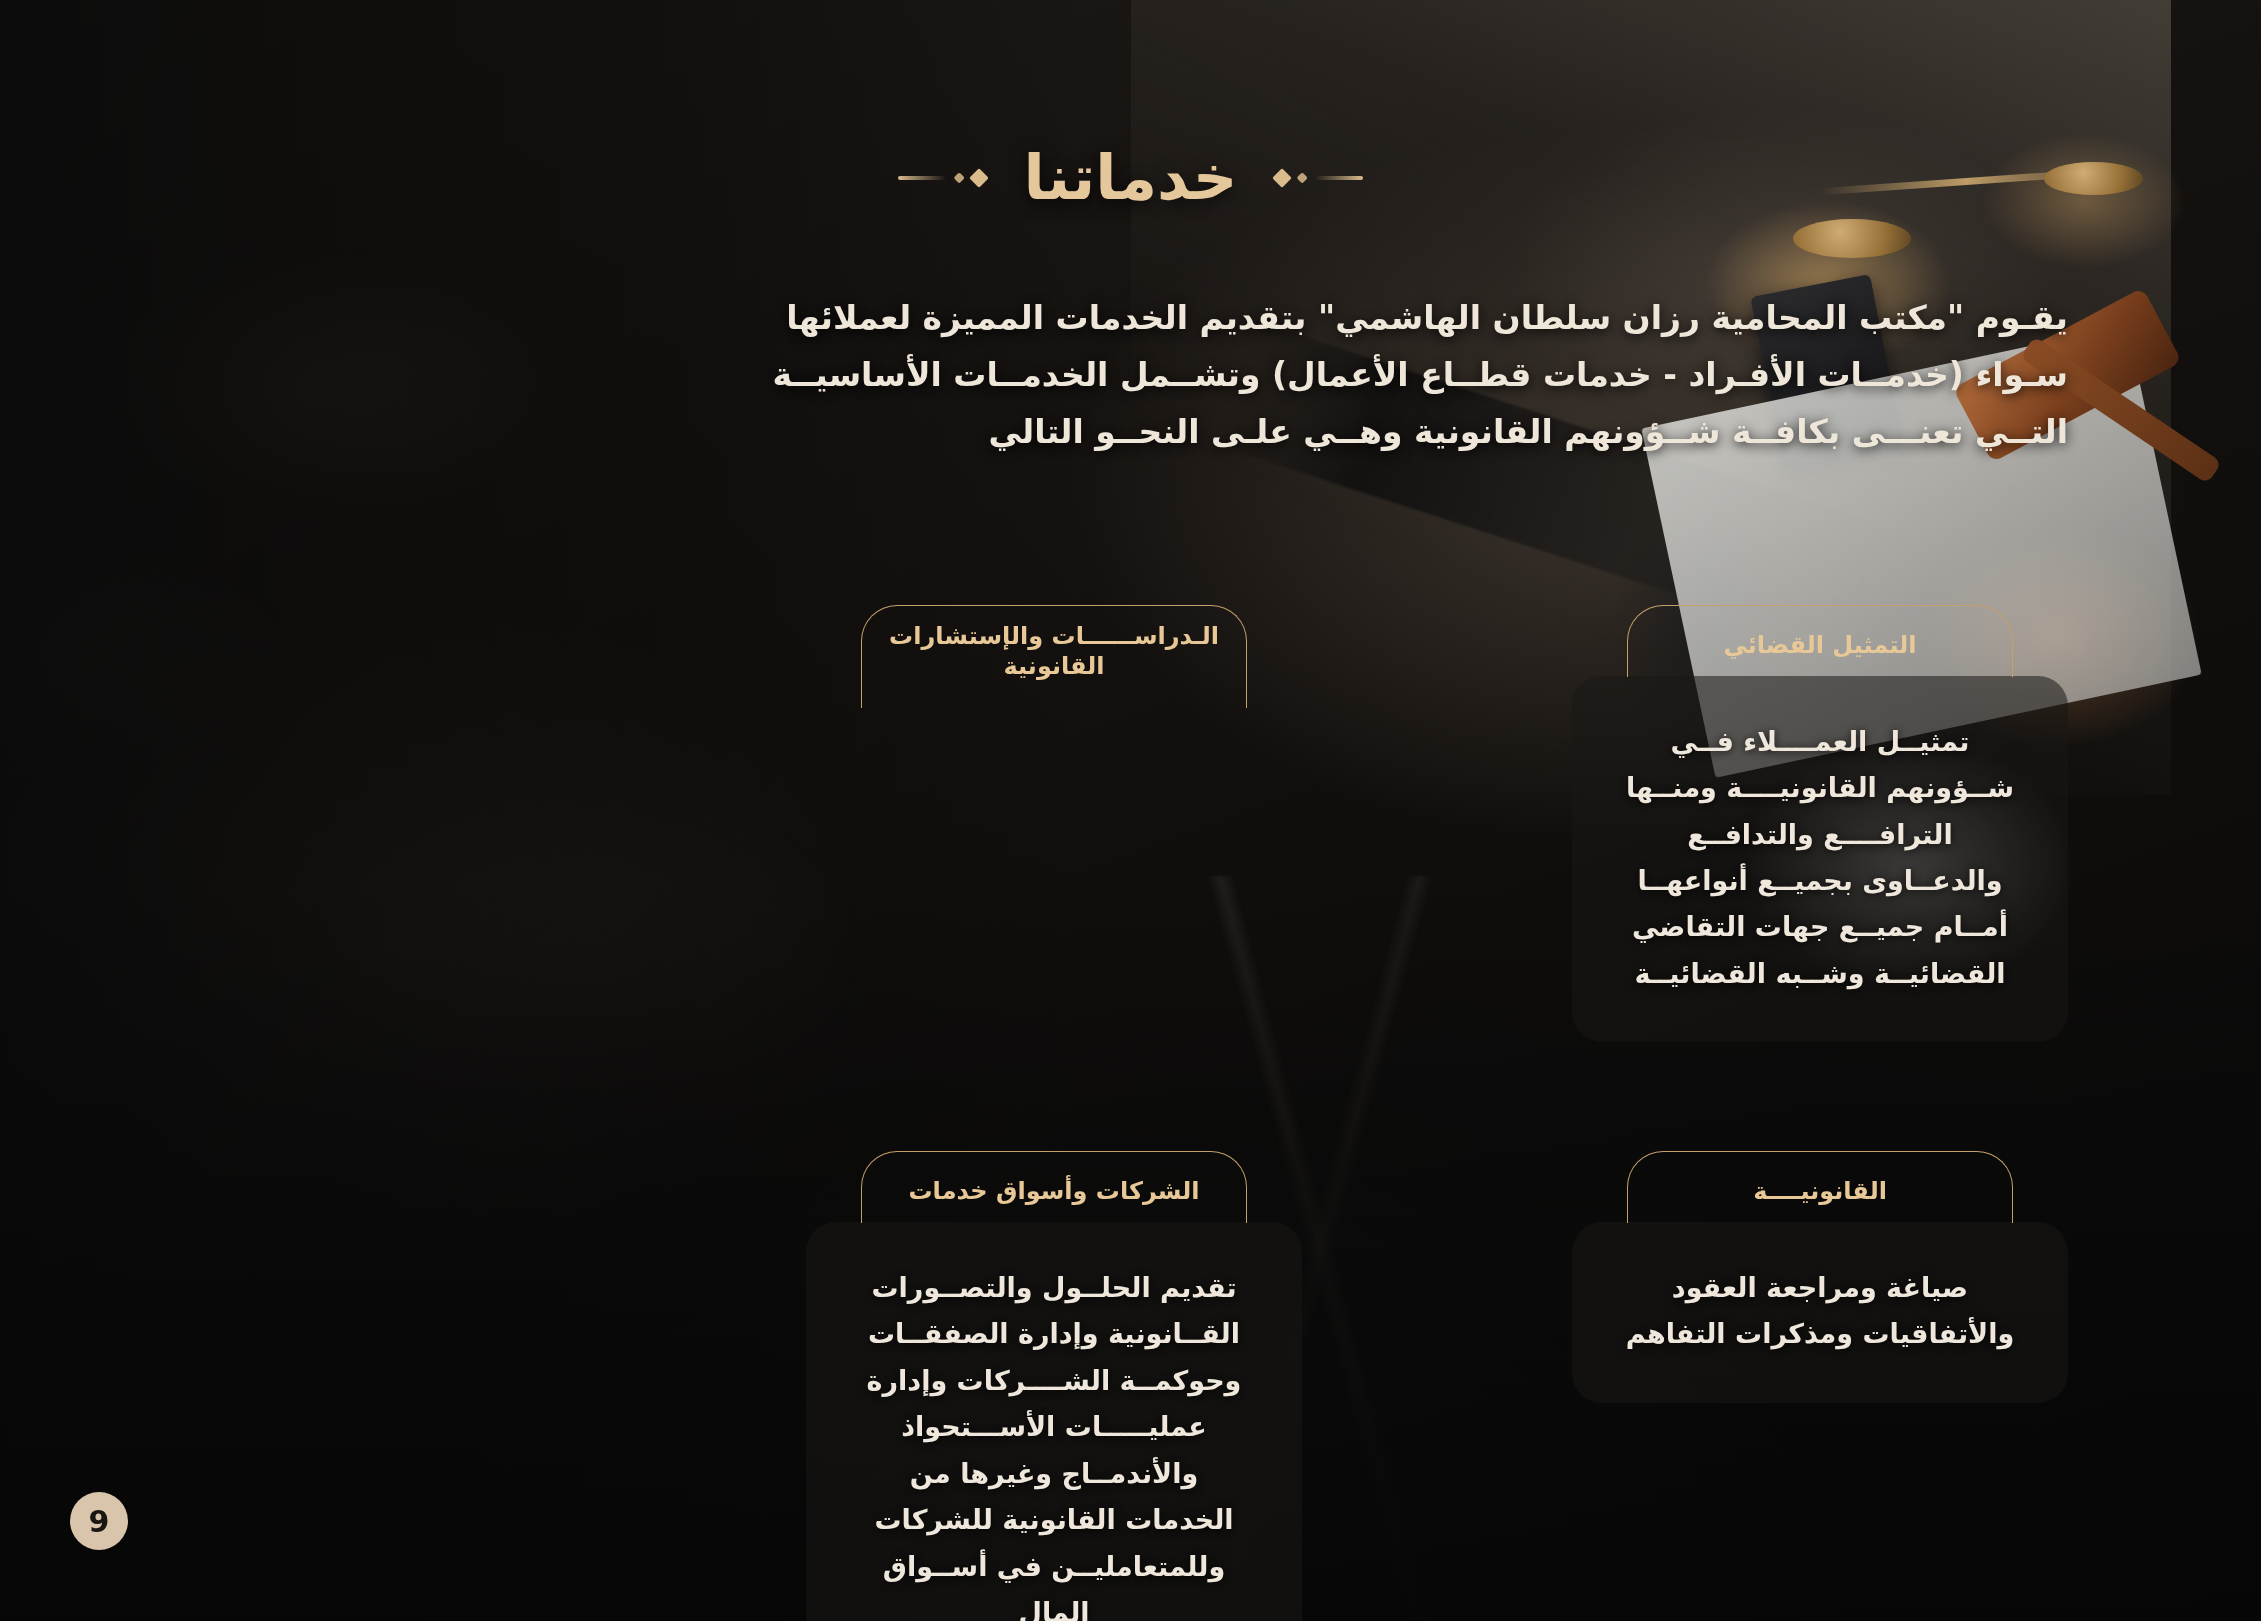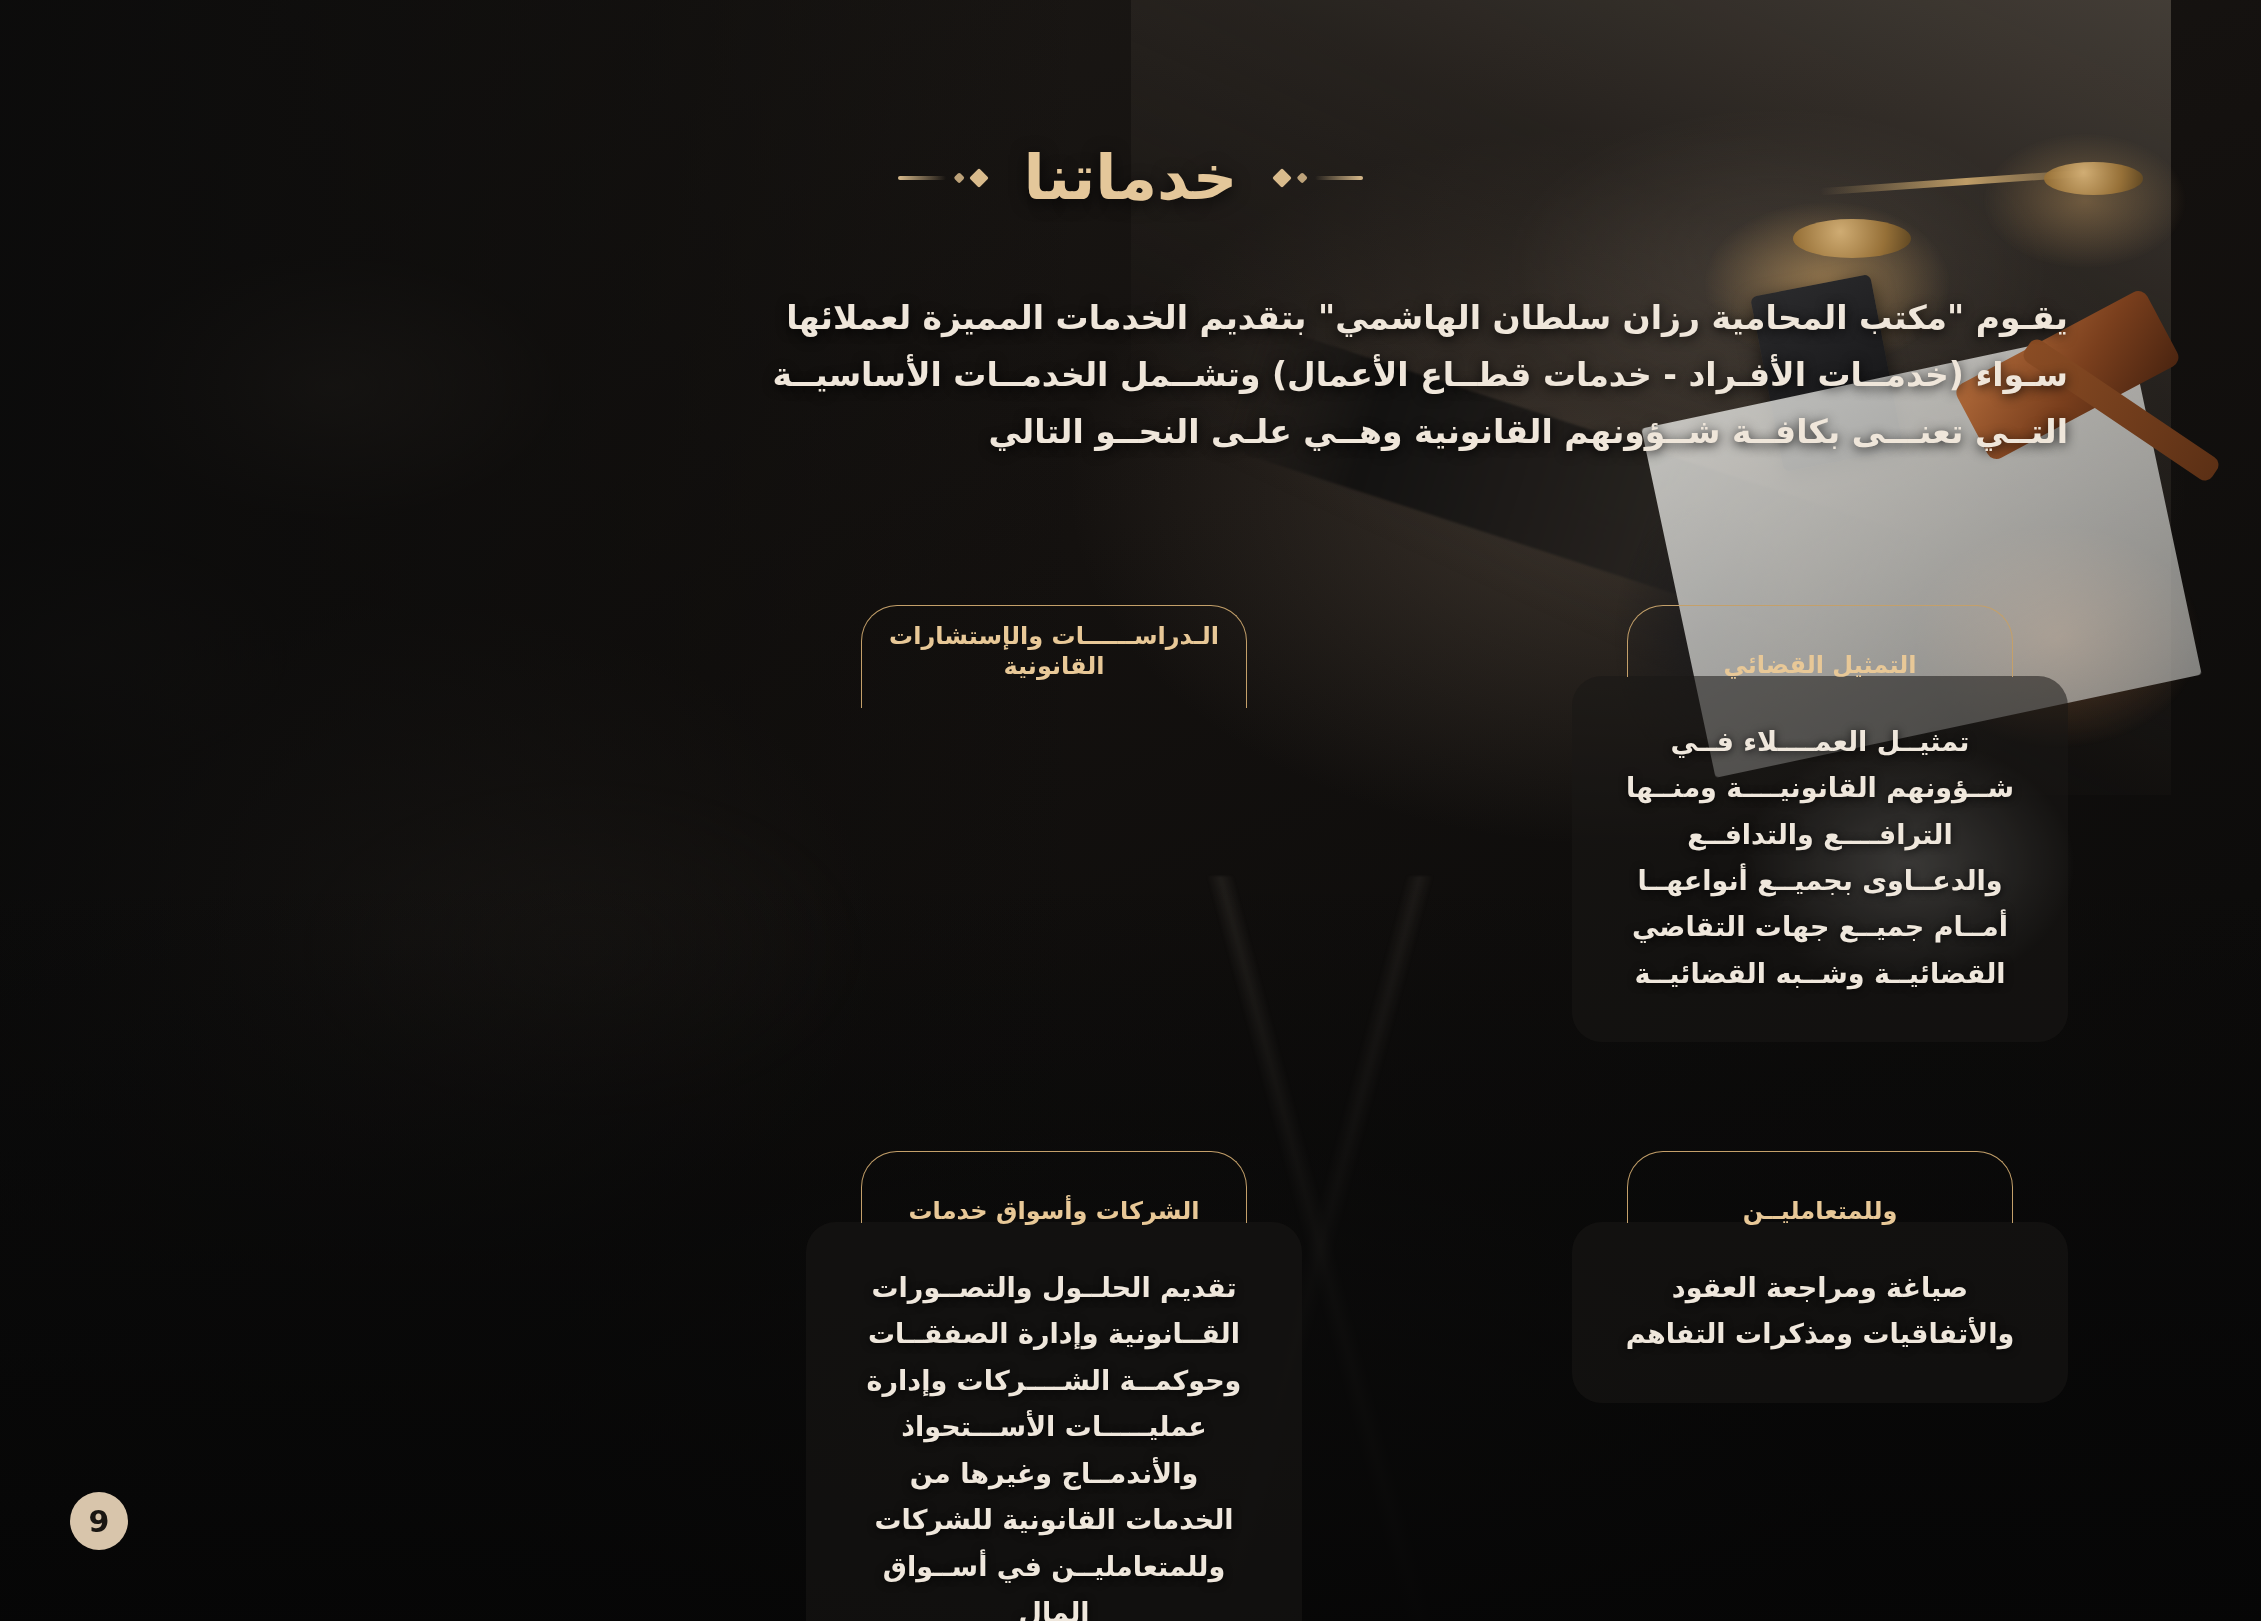--- a/index.html
+++ b/index.html
@@ -244,21 +244,21 @@
   .card-head {
     position: relative;
     margin: 0 auto;
     width: 386px;
     height: 72px;
     border: 1.9px solid #c4a06a;
     border-top-left-radius: 36px;
     border-top-right-radius: 36px;
     border-bottom: none;
     display: flex;
-    align-items: flex-end;
+    align-items: center;
     justify-content: center;
     box-sizing: border-box;
   }
   .card-head .head-text {
     color: #e8c897;
     font-size: 24px;
     font-weight: 700;
     letter-spacing: 1.3px;
     line-height: 1.25;
     text-align: center;
@@ -359,21 +359,21 @@
             <div class="head-text">الـدراســــــات والإستشارات القانونية</div>
           </div>
         </div>
 
       </div>
 
       <div class="row">
 
         <div class="card">
           <div class="card-head">
-            <div class="head-text">وللمتعامليــن</div>
+            <div class="head-text">القانونيــــة</div>
           </div>
           <div class="card-body">صياغة ومراجعة العقود والأتفاقيات ومذكرات التفاهم</div>
         </div>
 
         <div class="card">
           <div class="card-head">
             <div class="head-text">الشركات وأسواق خدمات</div>
           </div>
           <div class="card-body">تقديم الحلــول والتصــورات القــانونية وإدارة الصفقــات وحوكمــة الشــــركات وإدارة عمليـــــات الأســـتحواذ والأندمــاج وغيرها من الخدمات القانونية للشركات وللمتعامليــن في أســواق المال</div>
         </div>

